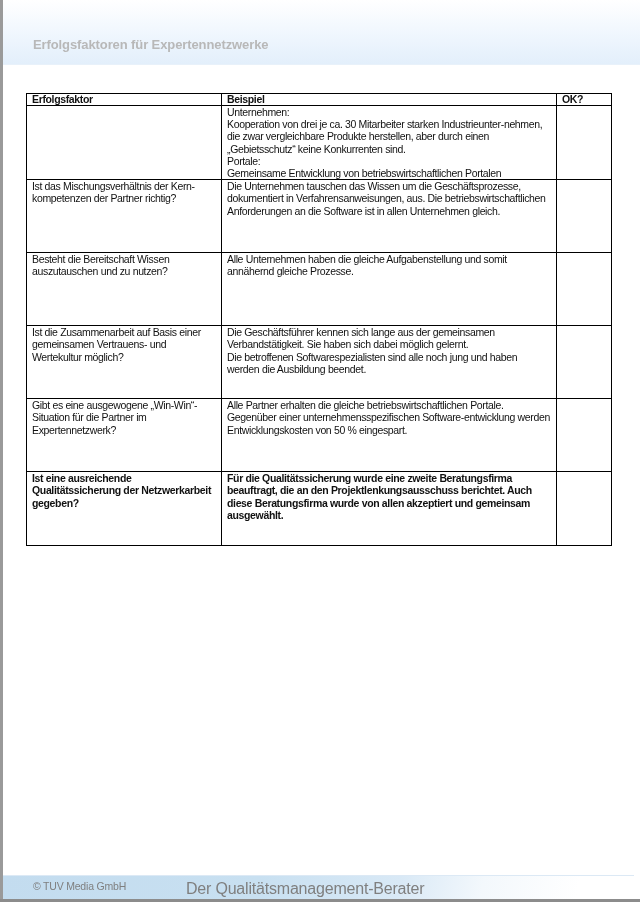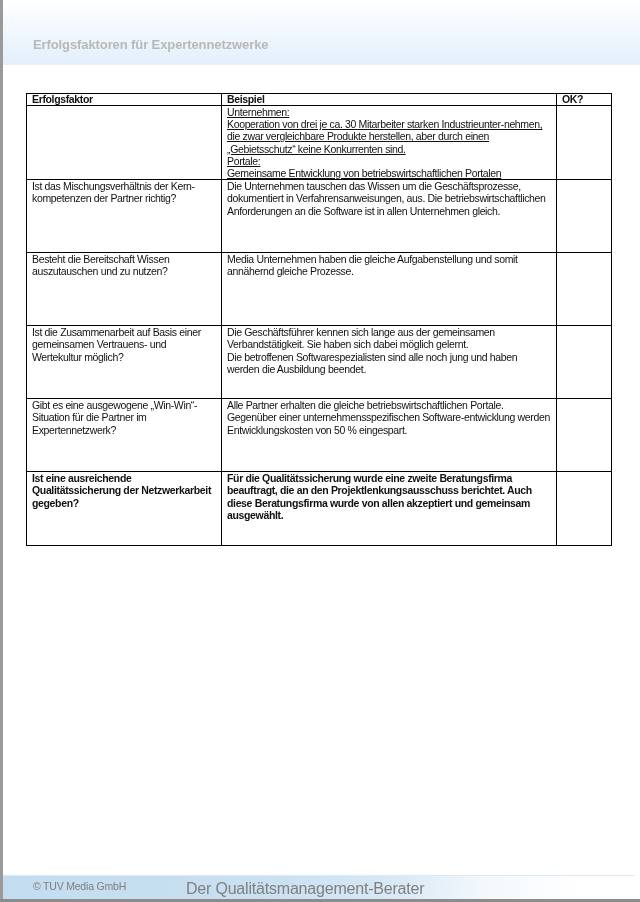--- a/index.html
+++ b/index.html
@@ -40,21 +40,21 @@
       padding: 0 4px 0 5px;
       text-align: left;
       letter-spacing: -0.35px;
     }
     table.factors thead th {
       border-width: 1.5px;
       font-weight: bold;
       height: 11px;
       line-height: 11px;
     }
-    .row-h-0 { height: 72px; text-decoration: underline; }
+    .row-h-0 { height: 72px; }
     .row-h { height: 73px; }
     .row-h-last { height: 74px; padding-left: 8px; }
     .bold-text { font-weight: bold; }
     .para { display: block; }
     .footer {
       position: absolute; left: 3px; top: 875px; width: 631px; height: 61px;
       background: linear-gradient(100deg, #c3dcef 0%, #c8e0f1 40%, #d9e9f6 62%, #f3f8fc 75%, #ffffff 90%);
       border-top: 1px solid #dce9f5;
     }
     .footer-copyright {
@@ -115,21 +115,21 @@
     <tr class="row-h">
       <td>Ist das Mischungsverhältnis der Kern-kompetenzen der Partner richtig?</td>
       <td>
         <span class="para">Die Unternehmen tauschen das Wissen um die Geschäftsprozesse, dokumentiert in Verfahrensanweisungen, aus. Die betriebswirtschaftlichen Anforderungen an die Software ist in allen Unternehmen gleich.</span>
       </td>
       <td></td>
     </tr>
     <tr class="row-h">
       <td>Besteht die Bereitschaft Wissen auszutauschen und zu nutzen?</td>
       <td>
-        <span class="para">Media Unternehmen haben die gleiche Aufgabenstellung und somit annähernd gleiche Prozesse.</span>
+        <span class="para">Alle Unternehmen haben die gleiche Aufgabenstellung und somit annähernd gleiche Prozesse.</span>
       </td>
       <td></td>
     </tr>
     <tr class="row-h">
       <td>Ist die Zusammenarbeit auf Basis einer gemeinsamen Vertrauens- und Wertekultur möglich?</td>
       <td>
         <span class="para">Die Geschäftsführer kennen sich lange aus der gemeinsamen Verbandstätigkeit. Sie haben sich dabei möglich gelernt.</span>
         <span class="para">Die betroffenen Softwarespezialisten sind alle noch jung und haben werden die Ausbildung beendet.</span>
       </td>
       <td></td>

